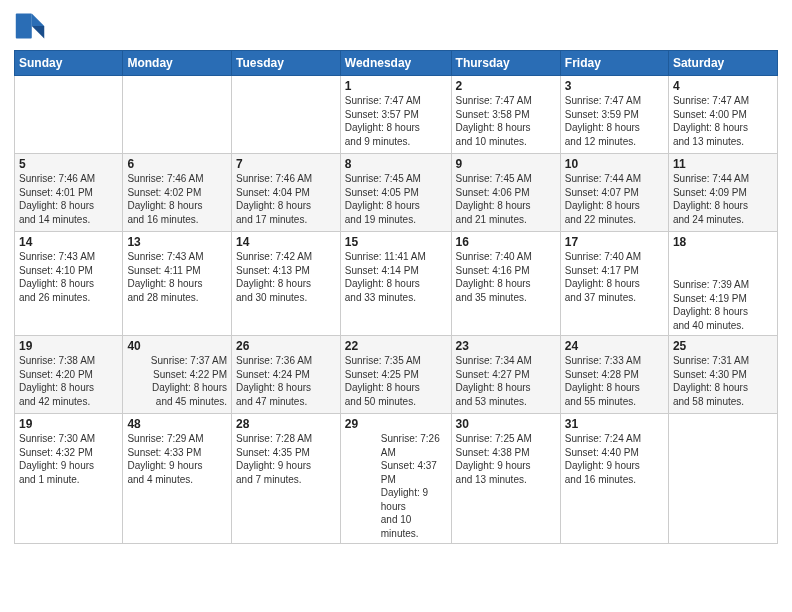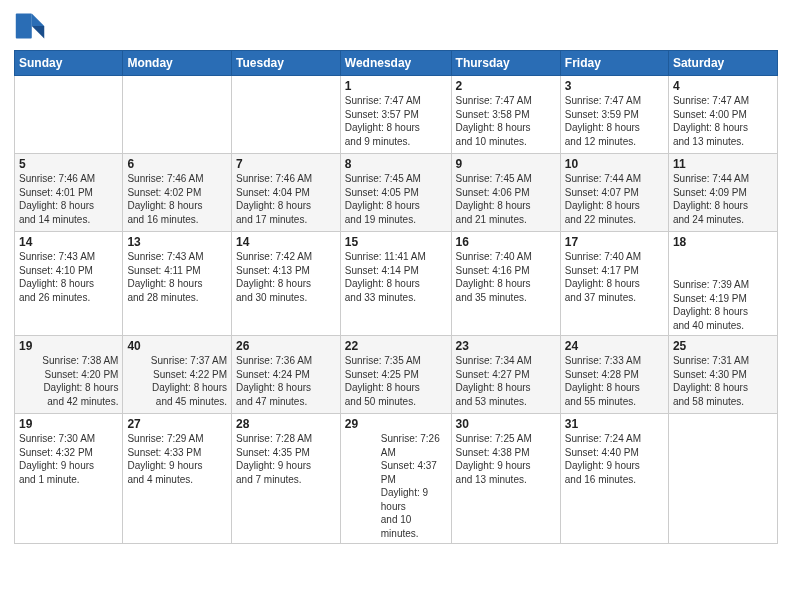--- a/index.html
+++ b/index.html
@@ -263,21 +263,21 @@
             <span class="day-number">18</span>
             <div class="day-info" style="white-space: pre-line; margin-top: 29px;">Sunrise: 7:39 AM
 Sunset: 4:19 PM
 Daylight: 8 hours
 and 40 minutes.</div>
           </td>
         </tr>
         <tr>
           <td>
             <span class="day-number">19</span>
-            <div class="day-info" style="white-space: pre-line; text-align: right;">Sunrise: 7:38 AM
+            <div class="day-info" style="white-space: pre-line;">Sunrise: 7:38 AM
 Sunset: 4:20 PM
 Daylight: 8 hours
 and 42 minutes.</div>
           </td>
           <td>
             <span class="day-number">40</span>
             <div class="day-info" style="white-space: pre-line; text-align: right;">Sunrise: 7:37 AM
 Sunset: 4:22 PM
 Daylight: 8 hours
 and 45 minutes.</div>
@@ -320,21 +320,21 @@
         </tr>
         <tr>
           <td>
             <span class="day-number">19</span>
             <div class="day-info" style="white-space: pre-line;">Sunrise: 7:30 AM
 Sunset: 4:32 PM
 Daylight: 9 hours
 and 1 minute.</div>
           </td>
           <td>
-            <span class="day-number">27</span>
+            <span class="day-number">48</span>
             <div class="day-info" style="white-space: pre-line;">Sunrise: 7:29 AM
 Sunset: 4:33 PM
 Daylight: 9 hours
 and 4 minutes.</div>
           </td>
           <td>
             <span class="day-number">28</span>
             <div class="day-info" style="white-space: pre-line;">Sunrise: 7:28 AM
 Sunset: 4:35 PM
 Daylight: 9 hours

